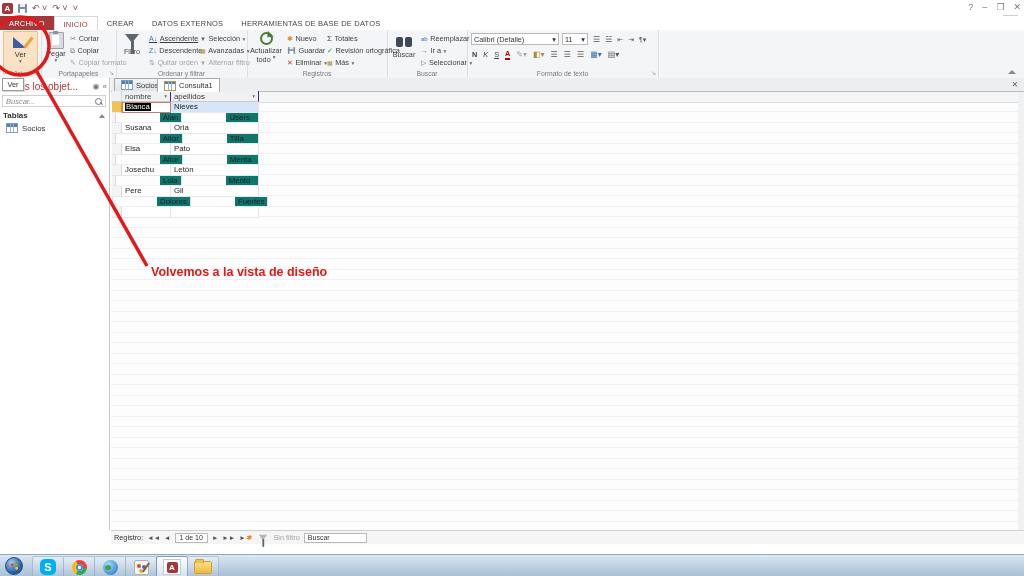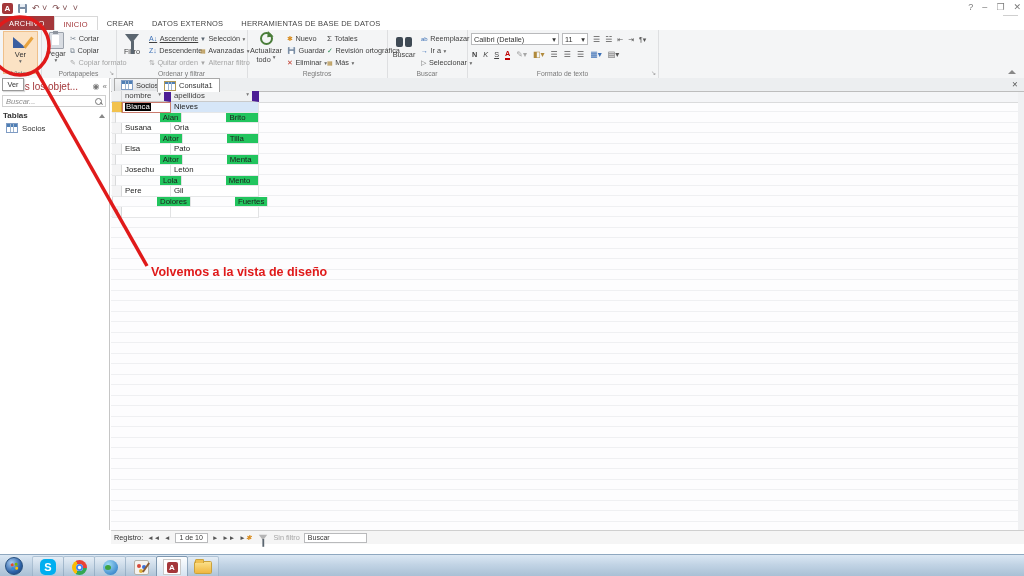--- a/index.html
+++ b/index.html
@@ -90,31 +90,31 @@
 
   
   .grid-bg{left:111px;top:102px;width:907px;height:428px;
      background-image:
        repeating-linear-gradient(to bottom, #fdfdfe 0px, #fdfdfe 9.5px, #eff0f2 9.5px, #eff0f2 10.5px),
        repeating-linear-gradient(to right, transparent 0px, transparent 49px, #f0f1f3 49px, #f0f1f3 50px);
      background-position:0 0, 99px 0;}
   .hdr-strip{left:111px;top:91px;width:907px;height:11px;background:#f4f5f7;border-bottom:1px solid #dadbdc;}
   .table{left:112px;top:91px;width:147px;font-size:7.8px;color:#1d1d1d;}
   .ds-hrow{display:flex;height:11px;}
-  .ds-hcell{background:#f0f1f2;border-right:7px solid #4c1d95;border-bottom:1px solid #c9cacb;
-            display:flex;justify-content:space-between;padding:0 3px;box-sizing:border-box;color:#3c3c3c;}
+  .ds-hcell{background:#f0f1f2;border-right:1px solid #4c1d95;border-bottom:1px solid #c9cacb;
+            display:flex;align-items:center;justify-content:space-between;padding:0 3px;box-sizing:border-box;color:#3c3c3c;}
   .ds-hcell .car{font-size:5.5px;color:#777;}
   .corner{width:10px;background:#f0f1f2;border-right:1px solid #d5d6d7;border-bottom:1px solid #c9cacb;box-sizing:border-box;}
   .ds-row{display:flex;height:10.5px;}
   .ds-sel{width:10px;background:#f4f4f5;border-right:1px solid #d8d9da;border-bottom:1px solid #e6e7e8;box-sizing:border-box;
           font-size:7px;color:#555;display:flex;align-items:center;justify-content:center;}
   .ds-cell{border-right:1px solid #e2e3e4;border-bottom:1px solid #e6e7e8;box-sizing:border-box;
            display:flex;align-items:center;padding:0 3px;background:#fff;}
   .c-nombre{width:49px;} .c-apellidos{width:88px;}
-  .row-alt .ds-cell{background:#22c55e;margin-left:44px;}
+  .row-alt .ds-cell{background:#0f766e;margin-left:44px;}
   .row-selected .ds-cell{background:#d6e6f8;}
   .row-selected .ds-sel{background:#f2c24e;border-right:1px solid #cf9f2f;}
   .cell-active{background:#fff !important;outline:1px solid #c97b6e;outline-offset:-1px;}
   .txt-hl{background:#000;color:#fff;padding:0 1px;}
 
   
   .recnav{left:111px;top:530px;width:913px;height:14px;background:#f5f5f5;border-top:1px solid #cfcfcf;
           display:flex;align-items:center;gap:4px;font-size:7.3px;color:#333;padding-left:3px;box-sizing:border-box;}
   .rn-btn{color:#555;font-size:6.5px;}
   .rn-box{background:#fff;border:1px solid #b9babc;height:8px;display:flex;align-items:center;padding:0 4px;font-size:7px;}
@@ -389,21 +389,21 @@
         <div class="ds-row row-selected">
           <div class="ds-sel"></div>
           <div class="ds-cell c-nombre cell-active">
             <span class="txt-hl">Blanca</span>
           </div>
           <div class="ds-cell c-apellidos">Nieves</div>
         </div>
         <div class="ds-row row-alt">
           <div class="ds-sel"></div>
           <div class="ds-cell c-nombre">Alan</div>
-          <div class="ds-cell c-apellidos">Brito</div>
+          <div class="ds-cell c-apellidos">Users</div>
         </div>
         <div class="ds-row">
           <div class="ds-sel"></div>
           <div class="ds-cell c-nombre">Susana</div>
           <div class="ds-cell c-apellidos">Oria</div>
         </div>
         <div class="ds-row row-alt">
           <div class="ds-sel"></div>
           <div class="ds-cell c-nombre">Aitor</div>
           <div class="ds-cell c-apellidos">Tilla</div>

